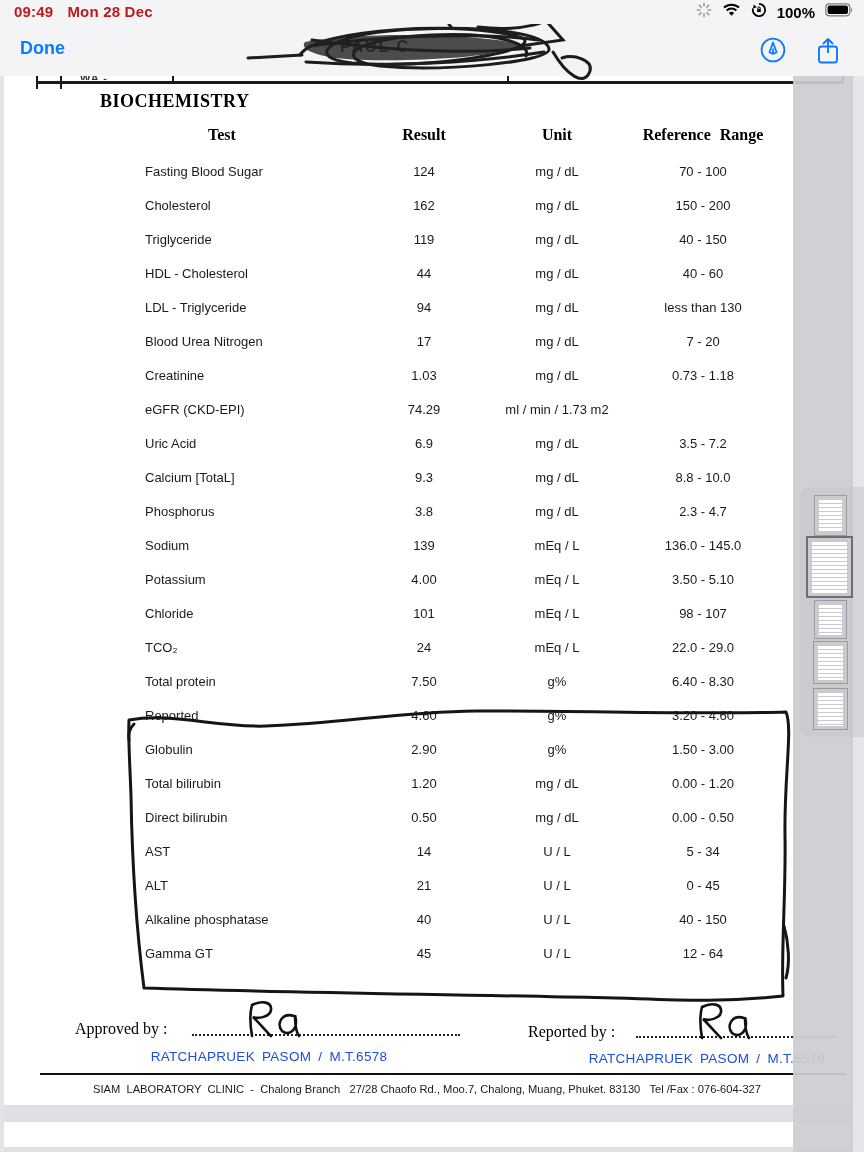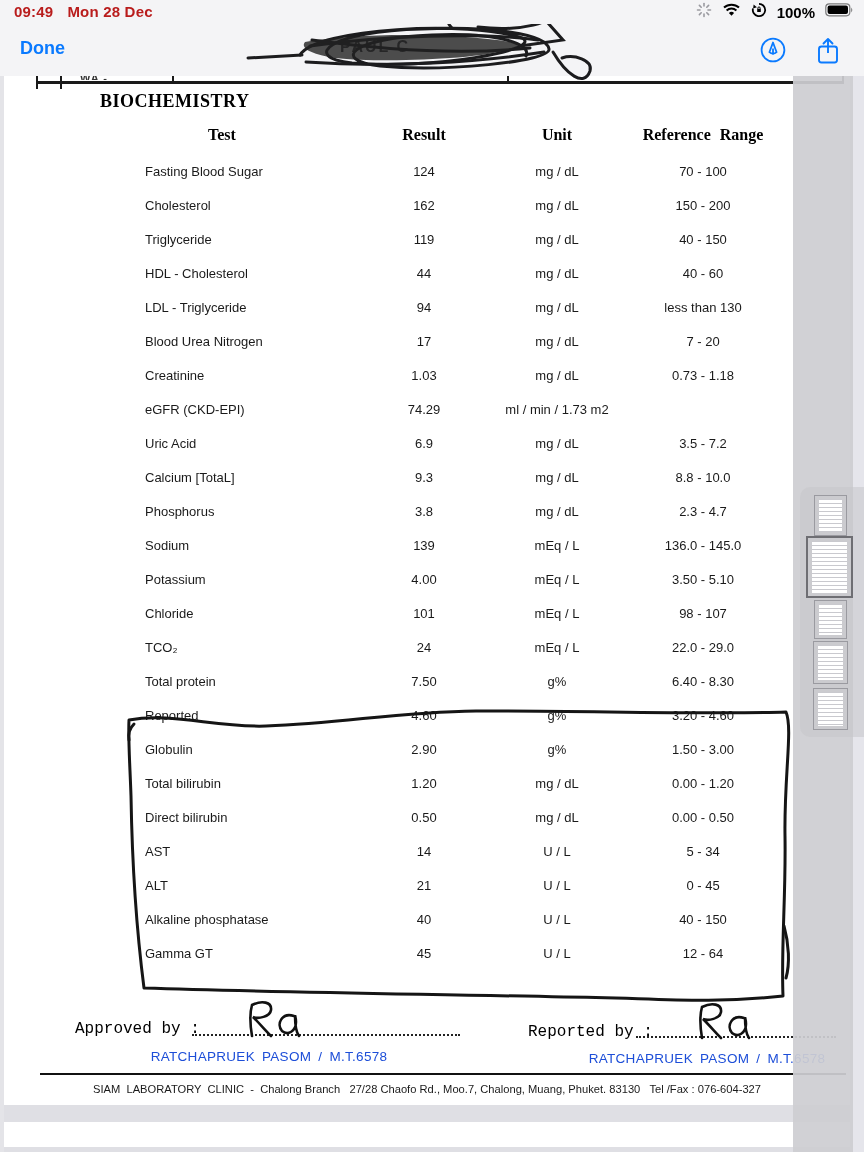--- a/index.html
+++ b/index.html
@@ -61,21 +61,21 @@
   .trow { position:relative; height:34px; font-size:13px; color:#1a1a1a; }
   .trow span { position:absolute; top:8px; line-height:18px; }
   .c-test  { left:141px; width:210px; text-align:left; }
   .c-result{ left:330px; width:180px; text-align:center; }
   .c-unit  { left:463px; width:180px; text-align:center; }
   .c-ref   { left:596px; width:206px; text-align:center; }
 
   .overlay-svg { position:absolute; left:0; top:0; pointer-events:none; }
 
   
-  .sig-label { position:absolute; font-family:Liberation Mono, monospace; font-size:16px; color:#000; }
+  .sig-label { position:absolute; font-family:Liberation Serif, serif; font-size:16px; color:#000; }
   .sig-dots { position:absolute; border-bottom:2px dotted #222; height:2px; }
   .sig-name { position:absolute; font-size:13.5px; color:#1d4ed8; letter-spacing:.3px; word-spacing:3px; white-space:nowrap; }
   .sig-ink { position:absolute; }
   .footer-rule { position:absolute; left:36px; top:997px; width:806px; height:2px; background:#111; }
   .footer-text { position:absolute; left:40px; top:1007px; width:766px; text-align:center;
     font-size:11.5px; color:#1a1a1a; white-space:pre; transform:scaleX(.97); transform-origin:center; }
 
   
   .scrim { position:absolute; left:793px; top:0; width:71px; height:1076px; background:rgba(205,205,210,.93); }
   .scrim-edge { position:absolute; left:853px; top:0; width:11px; height:1076px; background:rgba(233,233,238,.85); }

